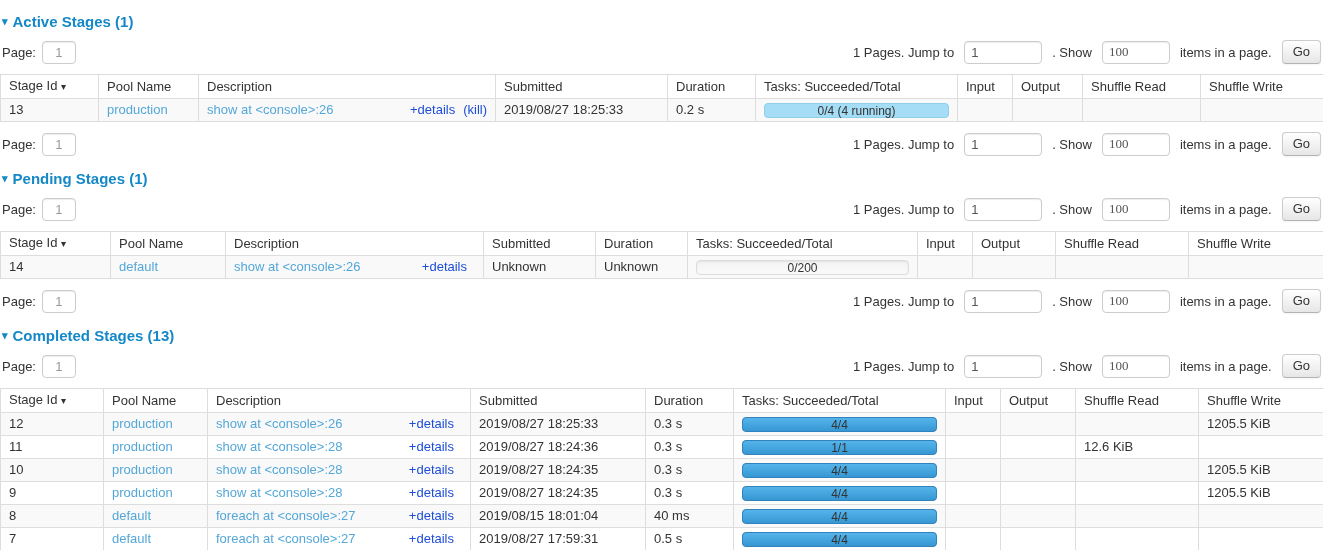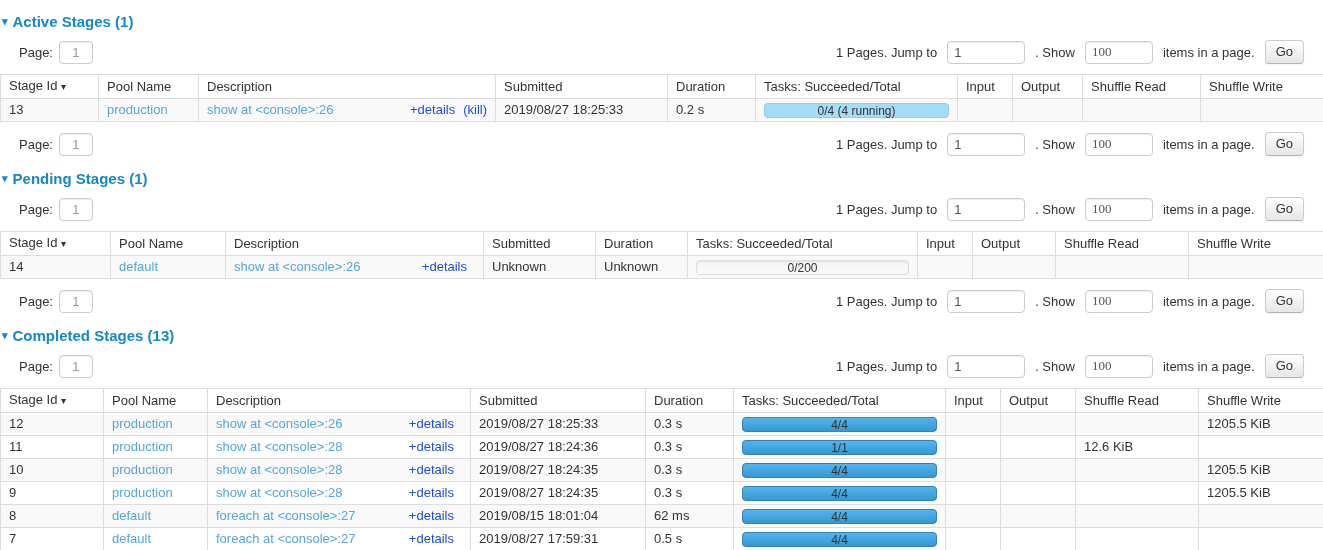--- a/index.html
+++ b/index.html
@@ -13,21 +13,21 @@
   .section-title {
     margin:13px 2px 0 2px;
     font-size:15px; font-weight:bold;
     color:var(--heading,#1588c7);
     cursor:pointer;
     display:flex; align-items:center; gap:5px;
   }
   .section-title .arrow { font-size:11px; }
   .pagerow {
     display:flex; justify-content:space-between; align-items:center;
-    margin:9px 19px;
+    margin:9px 2px;
     height:26px;
   }
   .page-left { display:flex; align-items:center; gap:6px; }
   .pager { display:flex; align-items:center; gap:10px; }
   input.box {
     border:1px solid #ccc; border-radius:4px;
     height:23px; padding:2px 6px;
     font-family:"Liberation Sans", sans-serif; font-size:13px;
     color:#555;
     box-shadow:inset 0 1px 1px rgba(0,0,0,.075);
@@ -415,21 +415,21 @@
     <td><a class="lnk">default</a></td>
     <td>
       <div class="desc-cell">
         <a class="lnk">foreach at &lt;console&gt;:27</a>
         <span class="sp"></span>
         <span class="muted">+details</span>
         <span class="muted"></span>
       </div>
     </td>
     <td>2019/08/15 18:01:04</td>
-    <td>62 ms</td>
+    <td>40 ms</td>
     <td>
       <div class="progress" data-state="done">
         <div class="fill"></div>
         <div class="ptext">4/4</div>
       </div>
     </td>
     <td></td>
     <td></td>
     <td></td>
     <td></td>

